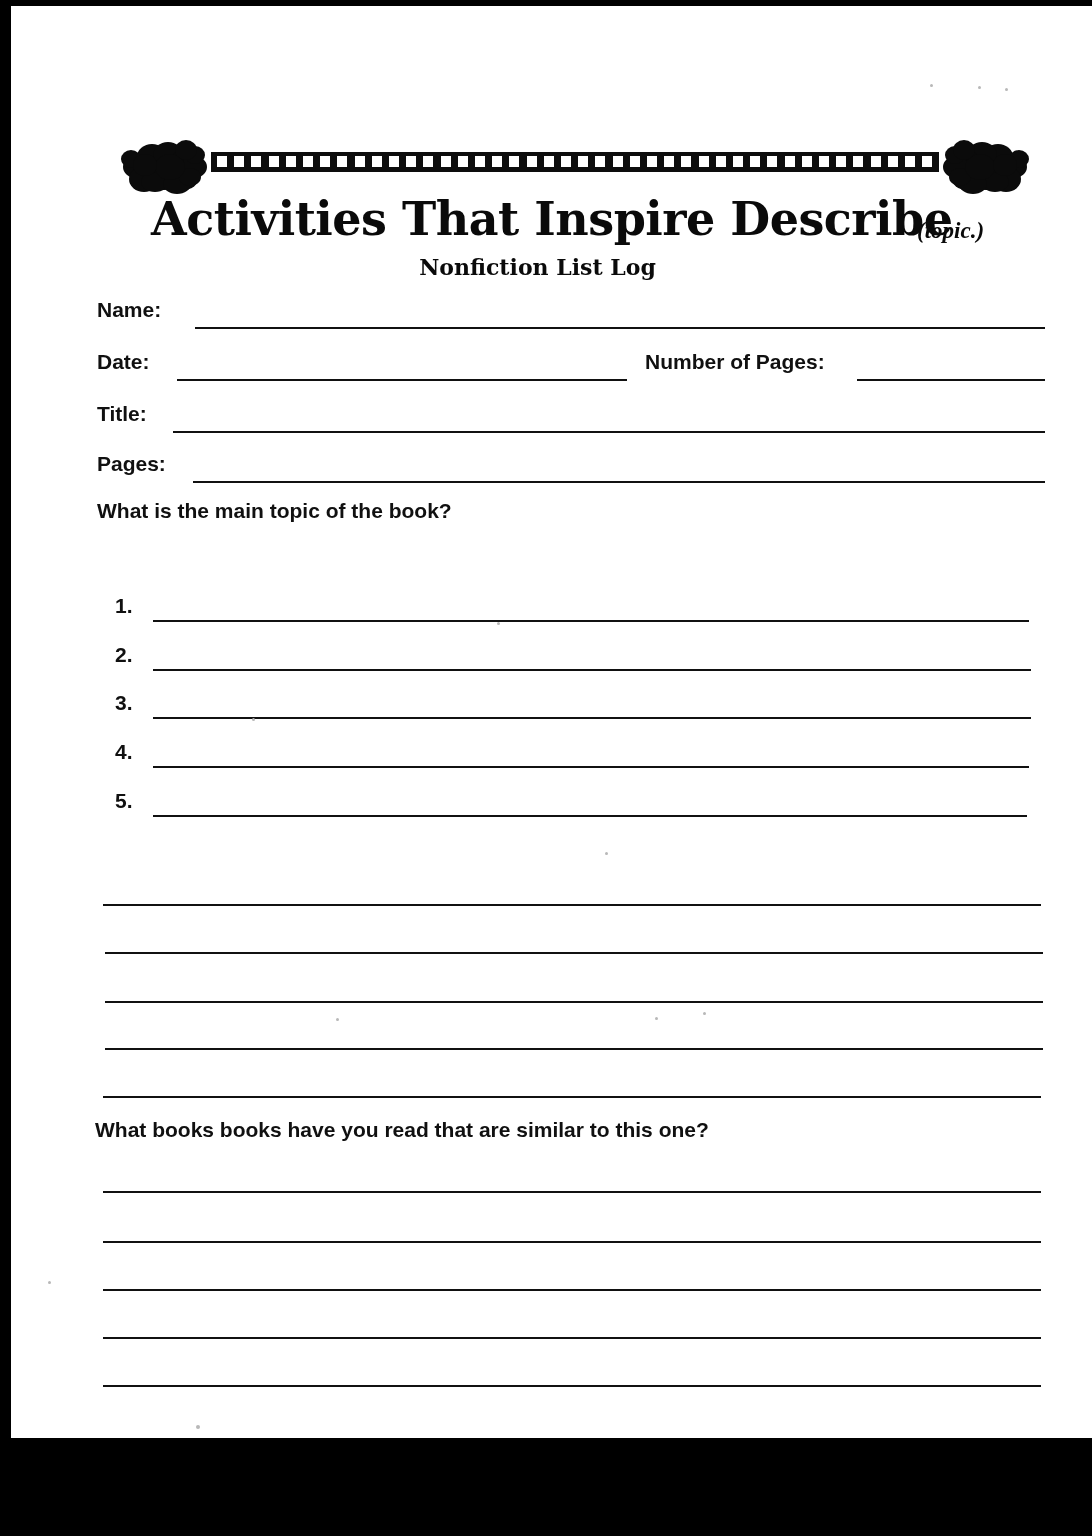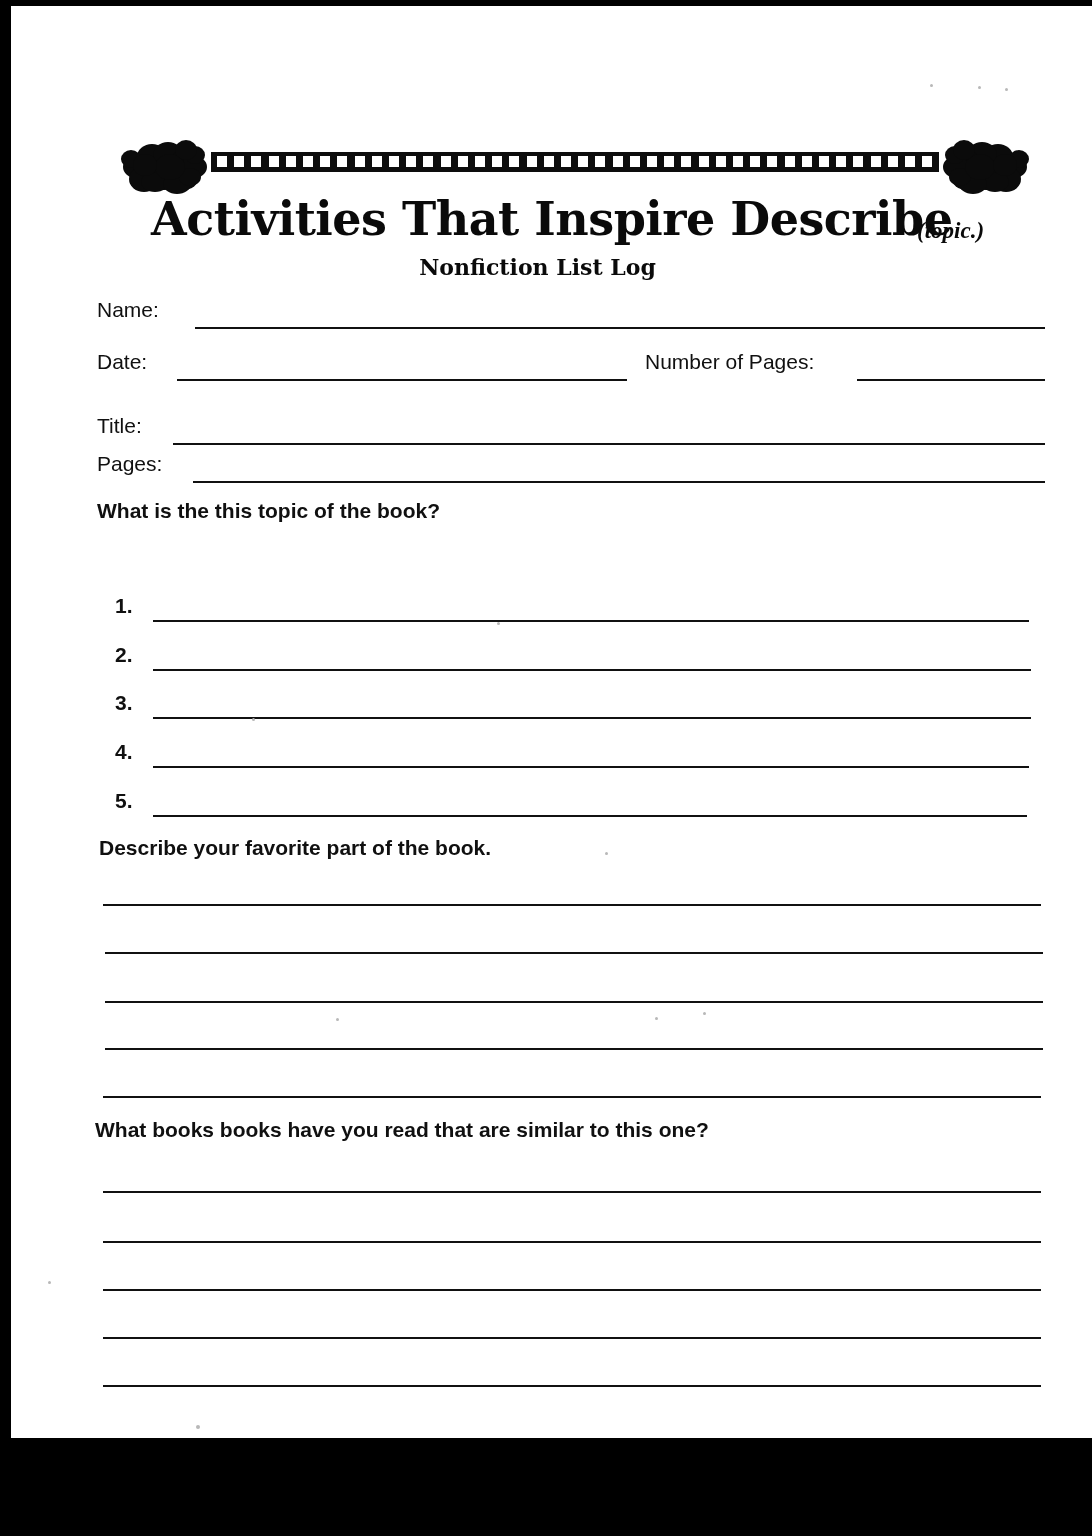--- a/index.html
+++ b/index.html
@@ -119,21 +119,21 @@
   
   .field {
     position: absolute;
     height: 34px;
   }
   .field .label {
     position: absolute;
     left: 0;
     top: 0;
     font-size: 21px;
-    font-weight: 400;
+    font-weight: 700;
     color: #101010;
     white-space: nowrap;
   }
   .field .rule {
     position: absolute;
     bottom: 3px;
     height: 0;
     border-bottom: 2px solid #111111;
   }
 
@@ -280,31 +280,31 @@
     <div class="field" style="left:86px; top:344px; width:530px;">
       <span class="label">Date:</span>
       <span class="rule" style="left:80px; right:0;"></span>
     </div>
 
     <div class="field" style="left:634px; top:344px; width:400px;">
       <span class="label">Number of Pages:</span>
       <span class="rule" style="left:212px; right:0;"></span>
     </div>
 
-    <div class="field" style="left:86px; top:396px; width:948px;margin-top:12px;">
+    <div class="field" style="left:86px; top:396px; width:948px;">
       <span class="label">Title:</span>
       <span class="rule" style="left:76px; right:0;"></span>
     </div>
 
     <div class="field" style="left:86px; top:446px; width:948px;">
       <span class="label">Pages:</span>
       <span class="rule" style="left:96px; right:0;"></span>
     </div>
 
-    <div class="prompt" style="left:86px; top:493px;">What is the this topic of the book?</div>
+    <div class="prompt" style="left:86px; top:493px;">What is the main topic of the book?</div>
 
 
     <div class="fact" style="left:104px; top:588px; width:930px;">
       <span class="num">1.</span>
       <span class="rule" style="right:16px;"></span>
     </div>
     <div class="fact" style="left:104px; top:637px; width:930px;">
       <span class="num">2.</span>
       <span class="rule" style="right:14px;"></span>
     </div>
@@ -314,21 +314,20 @@
     </div>
     <div class="fact" style="left:104px; top:734px; width:930px;">
       <span class="num">4.</span>
       <span class="rule" style="right:16px;"></span>
     </div>
     <div class="fact" style="left:104px; top:783px; width:930px;">
       <span class="num">5.</span>
       <span class="rule" style="right:18px;"></span>
     </div>
 
-    <div class="prompt" style="left:88px; top:830px;">Describe your favorite part of the book.</div>
 
     <div class="answer-rule" style="left:92px; top:898px; width:938px;"></div>
     <div class="answer-rule" style="left:94px; top:946px; width:938px;"></div>
     <div class="answer-rule" style="left:94px; top:995px; width:938px;"></div>
     <div class="answer-rule" style="left:94px; top:1042px; width:938px;"></div>
     <div class="answer-rule" style="left:92px; top:1090px; width:938px;"></div>
 
     <div class="prompt" style="left:84px; top:1112px;">What books books have you read that are similar to this one?</div>
 
     <div class="answer-rule" style="left:92px; top:1185px; width:938px;"></div>

